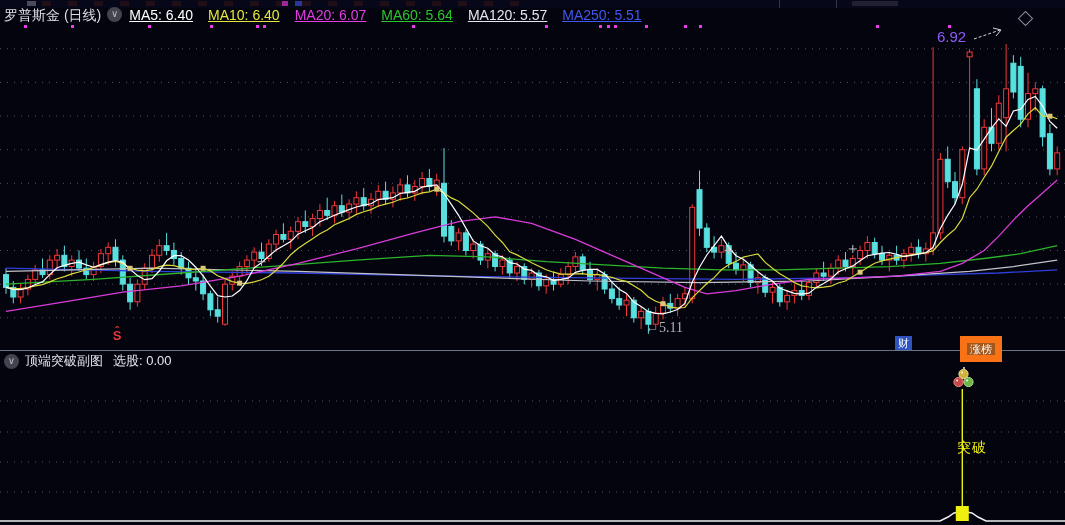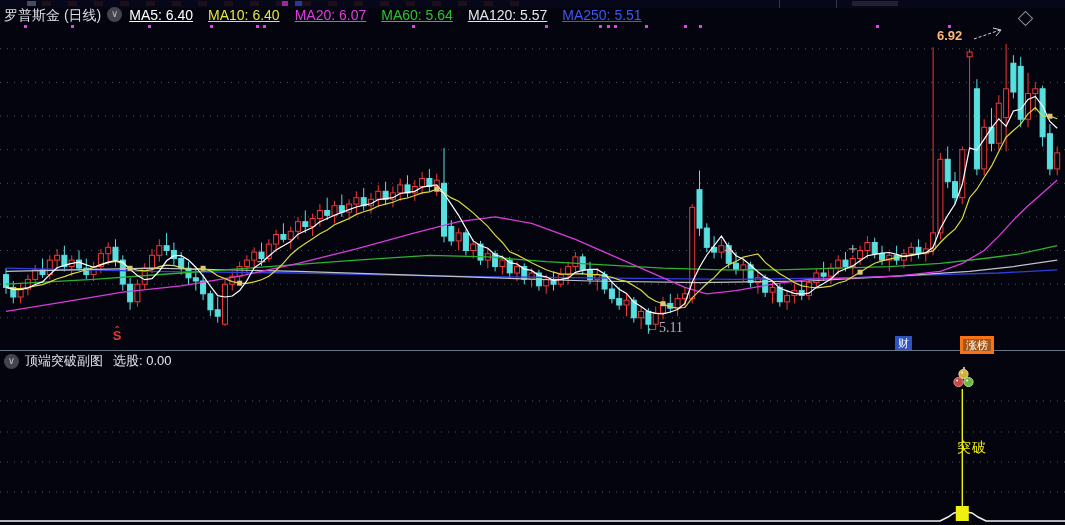--- a/index.html
+++ b/index.html
@@ -22,30 +22,30 @@
   .legend-item{margin-right:15px;text-decoration:underline;}
   
   #chart-svg{position:absolute;left:0;top:0;z-index:2;}
   
   .mdot{position:absolute;top:25px;width:3px;height:3px;background:#ea3cea;z-index:3;}
   
   #diamond-icon{position:absolute;left:1020px;top:13px;width:9px;height:9px;border:1px solid #8d8d9e;
                 transform:rotate(45deg);z-index:3;}
   
   .anno{position:absolute;z-index:4;white-space:nowrap;}
-  #high-label{left:937px;top:28px;font-size:13px;color:#fdba74;font-weight:bold;}
+  #high-label{left:937px;top:28px;font-size:15px;color:#8b5cf6;}
   #high-arrow{left:972px;top:26px;}
   #low-label{left:645px;top:320px;font-size:14px;color:#b4b4bc;font-family:Liberation Serif, serif;}
   #sell-marker{left:109px;top:327px;width:16px;text-align:center;color:#e33a3a;line-height:6px;}
   #sell-marker .caret{display:block;font-size:11px;font-weight:bold;}
   #sell-marker .letter{display:block;font-size:13px;font-weight:bold;}
   .badge{position:absolute;top:336px;height:14px;line-height:14px;font-size:11px;color:#fff;
          padding:0 3px;z-index:4;}
   #badge-cai{left:895px;background:#2f54c2;}
-  #badge-zhang{left:960px;background:#a3571b;border:3px solid #f97316;height:12px;line-height:12px;}
+  #badge-zhang{left:960px;background:#a3571b;border:7px solid #f97316;height:12px;line-height:12px;}
   
   #panel-divider{position:absolute;left:0;top:350px;width:1065px;height:1px;background:#6a7482;z-index:3;}
   
   #sub-header{position:absolute;left:4px;top:353px;height:16px;display:flex;align-items:center;
               font-size:13px;color:#e6e6ee;z-index:4;white-space:nowrap;}
   #sub-header .chev{margin:0 6px 0 0;}
   #sub-name{margin-right:10px;}
   
   #signal-label{left:957px;top:439px;font-size:14px;color:#efef10;letter-spacing:1px;}
 </style>

